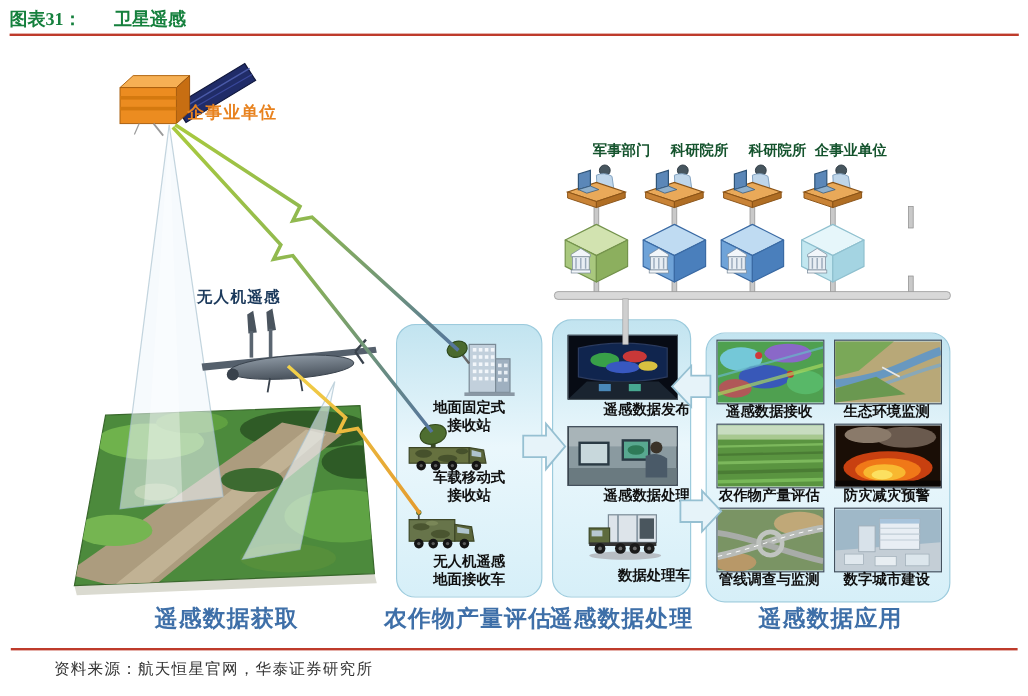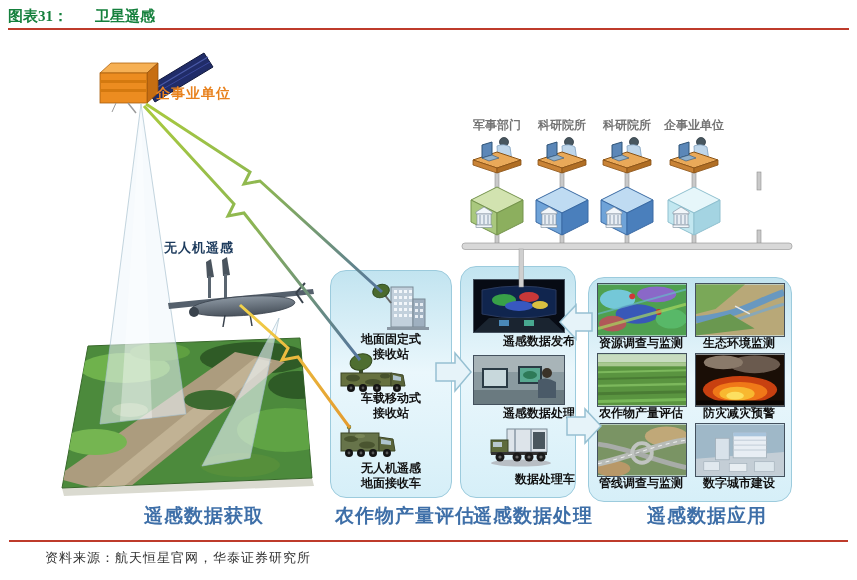--- a/index.html
+++ b/index.html
@@ -5,37 +5,37 @@
   html,body{margin:0;padding:0;background:#fff;}
   #canvas{position:relative;width:857px;height:580px;background:#ffffff;overflow:hidden;
           font-family:"Liberation Sans",sans-serif;}
   .abs{position:absolute;}
   svg{display:block;}
   .rule{position:absolute;height:2px;background:#BE3B2B;}
   .fig-label,.fig-title{position:absolute;top:7px;font:bold 15px "Liberation Serif",serif;color:#15803d;}
   .sat-label{position:absolute;font:bold 14px "Liberation Sans",sans-serif;color:#E8821E;letter-spacing:1px;}
   .uav-label{position:absolute;font:bold 13px "Liberation Sans",sans-serif;color:#1C3A5C;letter-spacing:1px;}
   .user-col{position:absolute;width:56px;top:117px;height:122px;}
-  .user-label{position:absolute;left:-17px;width:90px;text-align:center;
-              font:bold 12px "Liberation Sans",sans-serif;color:#737373;}
+  .user-label{position:absolute;left:-17px;width:90px;text-align:right;
+              font:bold 12px "Liberation Sans",sans-serif;color:#14532d;}
   .person-svg{position:absolute;left:2px;top:17px;}
   .cube-svg{position:absolute;left:0;top:69px;}
   .box{position:absolute;border-radius:16px;border:1.5px solid #9CCBDD;
        background:linear-gradient(180deg,#C2E4F0 0%,#EAF7FC 45%,#D6EFF8 100%);}
   .station-label{position:absolute;left:0;width:100%;text-align:center;
                  font:bold 12px "Liberation Sans",sans-serif;color:#101010;
                  white-space:pre-line;line-height:1.25;}
   .photo{position:absolute;border:1px solid #44515E;background:#000;}
   .photo-cap{position:absolute;left:0;width:100%;text-align:right;
              font:bold 12px "Liberation Sans",sans-serif;color:#101010;}
   .app-photo{position:absolute;border:1px solid #44515E;}
   .app-cap{position:absolute;width:88px;text-align:center;
            font:bold 12px "Liberation Sans",sans-serif;color:#101010;}
   .stage{position:absolute;transform:translateX(-50%);white-space:nowrap;
-         font:bold 19px "Liberation Sans",sans-serif;color:#3E6FA8;letter-spacing:1px;margin-left:15px;}
+         font:bold 19px "Liberation Sans",sans-serif;color:#3E6FA8;letter-spacing:1px;}
   .source{position:absolute;font:13px "Liberation Serif",serif;color:#333;letter-spacing:1px;}
   .watermark{position:absolute;font:bold 21px "Liberation Sans",sans-serif;color:#fff;
              text-shadow:1px 1px 0 #2c2c2c,2px 2px 1px #3a3a3a,-1px -1px 0 #8a8a8a;}
   #overlay,#underlay{position:absolute;left:0;top:0;pointer-events:none;}
   #underlay{z-index:0;} .box,.station-svg{z-index:1;} #overlay{z-index:3;}
 </style>
 </head>
 <body>
 
 <div id="canvas">
@@ -320,21 +320,21 @@
       <path d="M0,30 L90,5" stroke="#68B8C8" stroke-width="2" opacity="0.7"></path>
     </svg>
     <svg class="app-photo" style="left:106px;top:5px" width="88" height="52" viewBox="0 0 90 52">
       <rect width="90" height="52" fill="#B8A878"></rect>
       <polygon points="0,0 50,0 20,25 0,30" fill="#7AA858"></polygon>
       <path d="M90,8 C60,18 50,30 0,36" stroke="#6898C0" stroke-width="7" fill="none"></path>
       <path d="M90,20 C65,26 40,40 0,46" stroke="#88A8B8" stroke-width="3" fill="none"></path>
       <polygon points="0,40 35,30 60,45 0,52" fill="#6A9850"></polygon>
       <line x1="40" y1="22" x2="55" y2="30" stroke="#E8E8E8" stroke-width="1.5"></line>
     </svg>
-    <div class="app-cap" style="left:8px;top:57px">资源调查与监测</div>
+    <div class="app-cap" style="left:8px;top:57px">遥感数据接收</div>
     <div class="app-cap" style="left:106px;top:57px">生态环境监测</div>
     <svg class="app-photo" style="left:8px;top:75px" width="88" height="52" viewBox="0 0 90 52">
       <rect width="90" height="52" fill="#5A9440"></rect>
       <rect width="90" height="8" fill="#C8DCC0"></rect>
       <rect y="8" width="90" height="4" fill="#A8C890"></rect>
       <path d="M0,18 L90,16" stroke="#7CB85C" stroke-width="2"></path>
       <path d="M0,25 L90,23" stroke="#4A7C34" stroke-width="2"></path>
       <path d="M0,32 L90,30" stroke="#7CB85C" stroke-width="2.5"></path>
       <path d="M0,40 L90,38" stroke="#4A7C34" stroke-width="3"></path>
       <path d="M0,48 L90,46" stroke="#78B858" stroke-width="3"></path>

